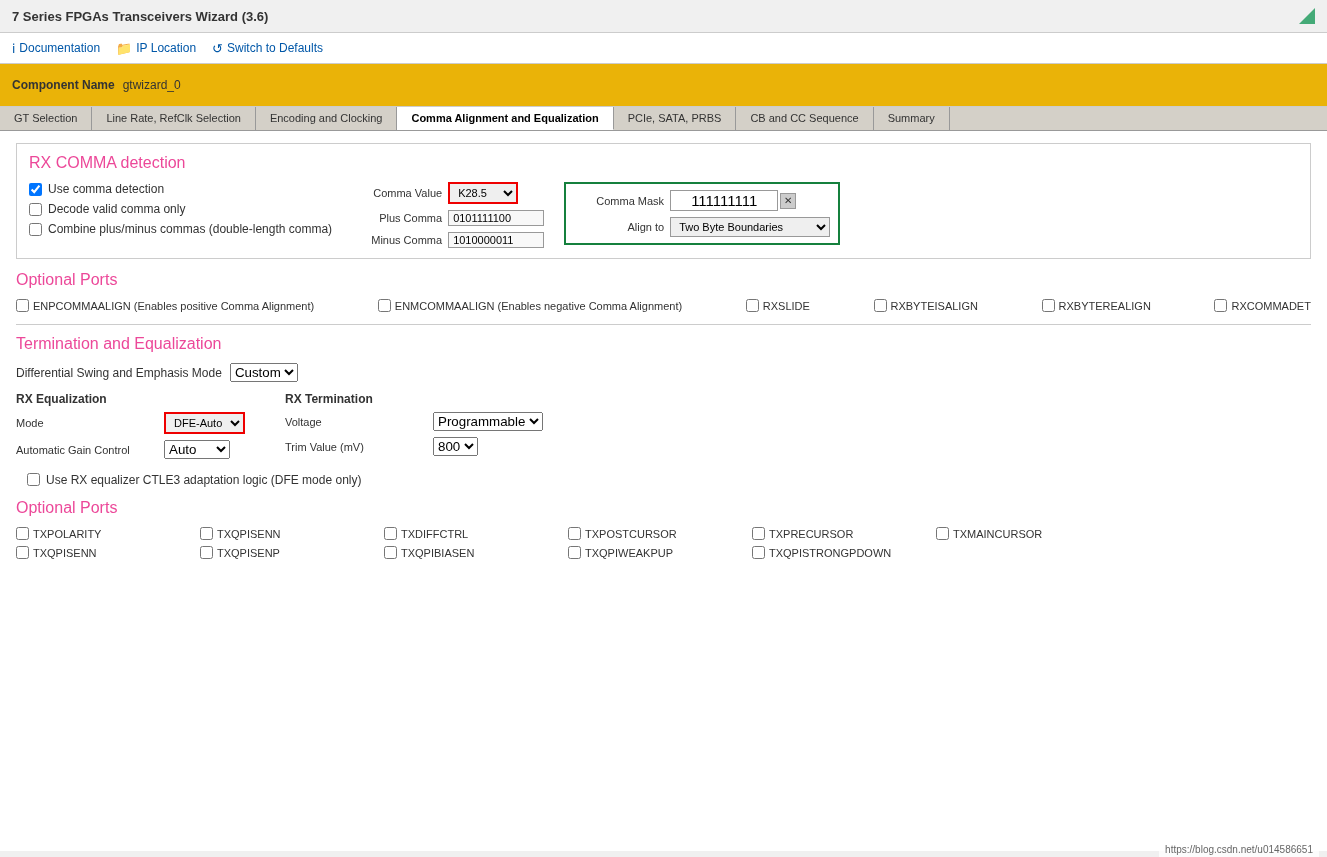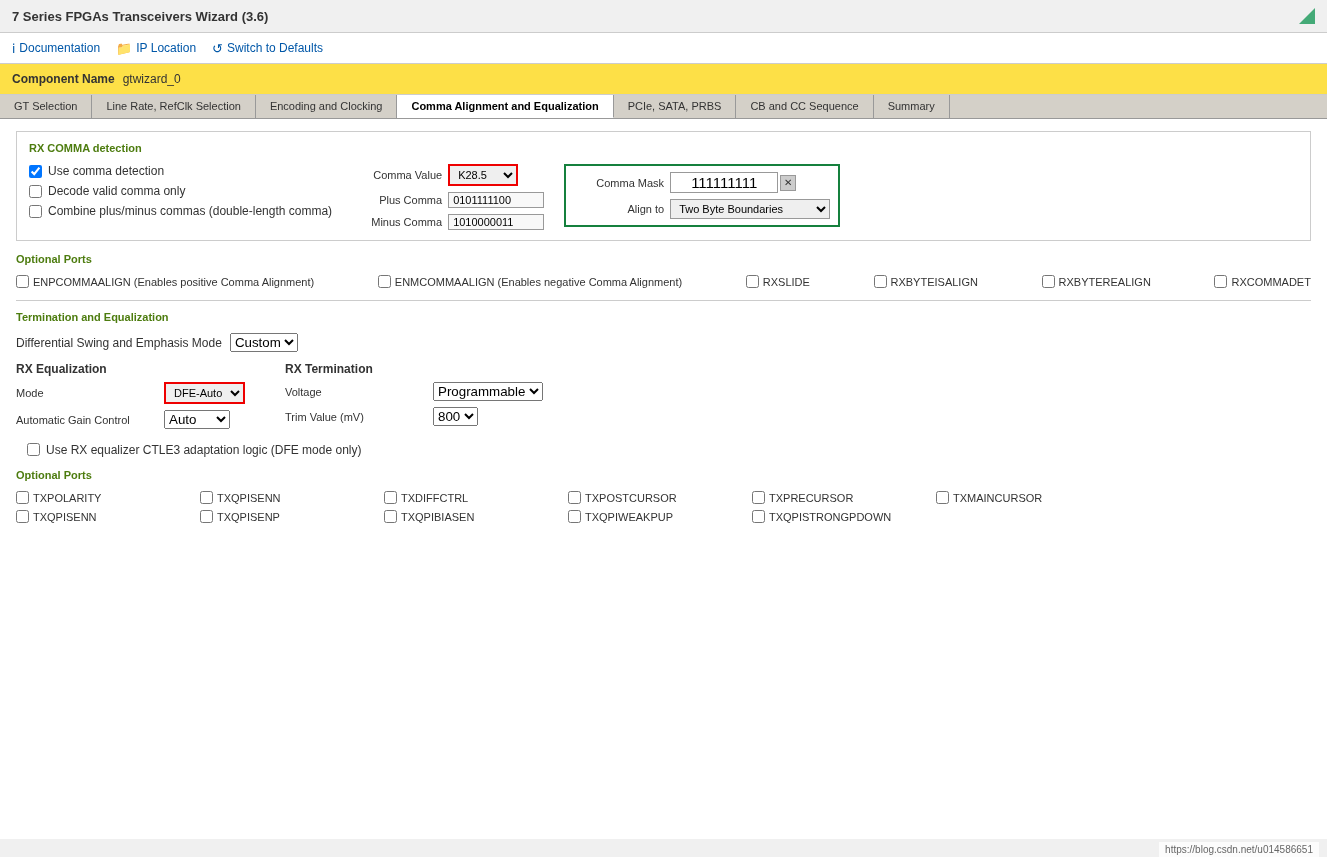--- a/index.html
+++ b/index.html
@@ -33,22 +33,22 @@
       display: flex;
       align-items: center;
       gap: 4px;
       color: #0057a8;
       cursor: pointer;
       font-size: 12px;
     }
     .toolbar-icon { font-size: 13px; }
 
     .component-bar {
-      background: #fde047;
-      padding: 8px 12px;
+      background: #eab308;
+      padding: 14px 12px;
       display: flex;
       align-items: center;
       gap: 8px;
       border-bottom: 1px solid #ccc;
       font-size: 12px;
     }
     .component-label { font-weight: bold; }
 
     .tabs-bar {
       background: #d4d0c8;
@@ -70,23 +70,23 @@
       color: #000;
     }
 
     .main-content {
       background: #fff;
       padding: 12px 16px;
       min-height: 720px;
     }
 
     .section-title {
-      font-size: 11px;
-      font-weight: bold;
-      color: #4d7c0f;
+      font-size: 16px;
+      font-weight: normal;
+      color: #ec4899;
       margin-bottom: 8px;
       padding-bottom: 2px;
     }
 
     .section-divider {
       border: none;
       border-top: 1px solid #ccc;
       margin: 10px 0;
     }
 

